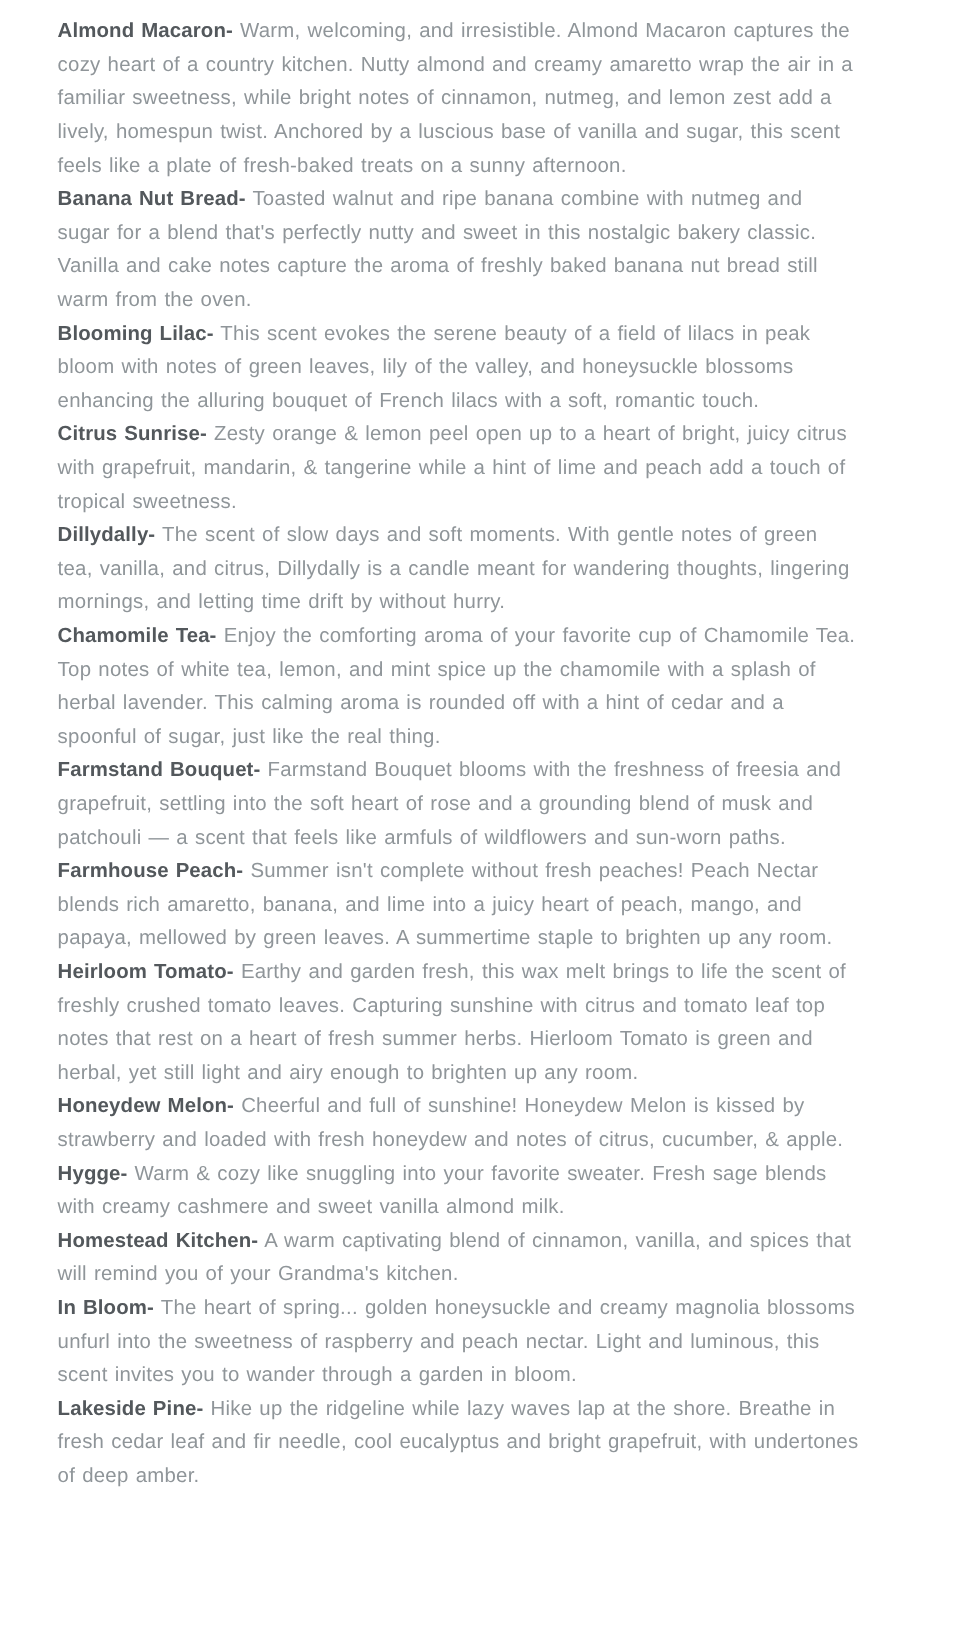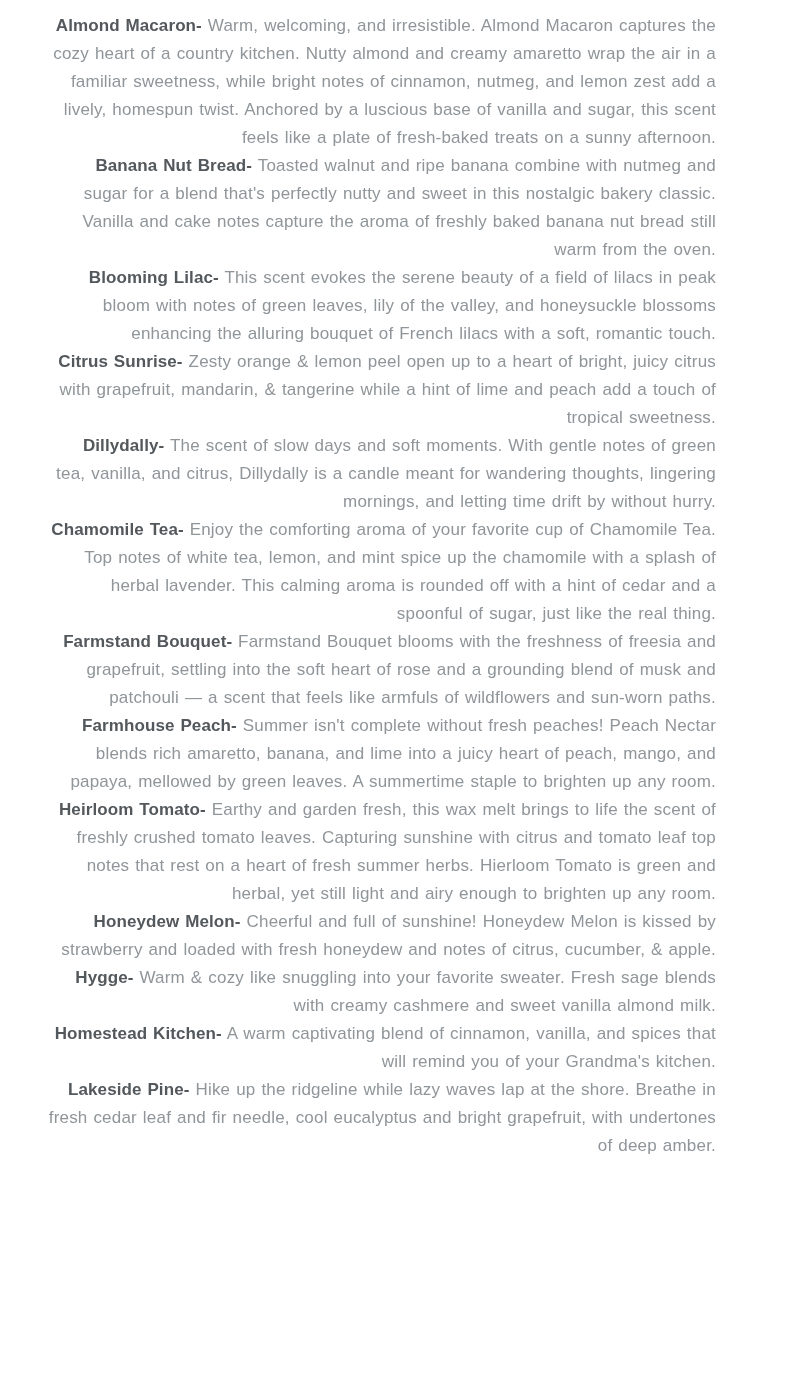--- a/index.html
+++ b/index.html
@@ -23,21 +23,20 @@
     width: 668px;
   }
   .item {
     margin: 0;
     font-size: 17px;
     line-height: 28px;
     letter-spacing: 0.2px;
     color: #8f9599;
     font-weight: 400;
     word-spacing: 1px;
-    text-align: right;
   }
   .scent-name {
     color: #53585c;
     font-weight: 700;
     letter-spacing: 0.1px;
   }
   .scent-desc {
     color: #8f9599;
   }
 </style>
@@ -101,19 +100,23 @@
   <p class="item">
     <span class="scent-name">Hygge-</span>
     <span class="scent-desc">Warm &amp; cozy like snuggling into your favorite sweater. Fresh sage blends with creamy cashmere and sweet vanilla almond milk.</span>
   </p>
 
   <p class="item">
     <span class="scent-name">Homestead Kitchen-</span>
     <span class="scent-desc">A warm captivating blend of cinnamon, vanilla, and spices that will remind you of your Grandma's kitchen.</span>
   </p>
 
+  <p class="item">
+    <span class="scent-name">In Bloom-</span>
+    <span class="scent-desc">The heart of spring... golden honeysuckle and creamy magnolia blossoms unfurl into the sweetness of raspberry and peach nectar. Light and luminous, this scent invites you to wander through a garden in bloom.</span>
+  </p>
 
   <p class="item">
     <span class="scent-name">Lakeside Pine-</span>
     <span class="scent-desc">Hike up the ridgeline while lazy waves lap at the shore. Breathe in fresh cedar leaf and fir needle, cool eucalyptus and bright grapefruit, with undertones of deep amber.</span>
   </p>
 </div>
 </div>
 
 </body></html>

